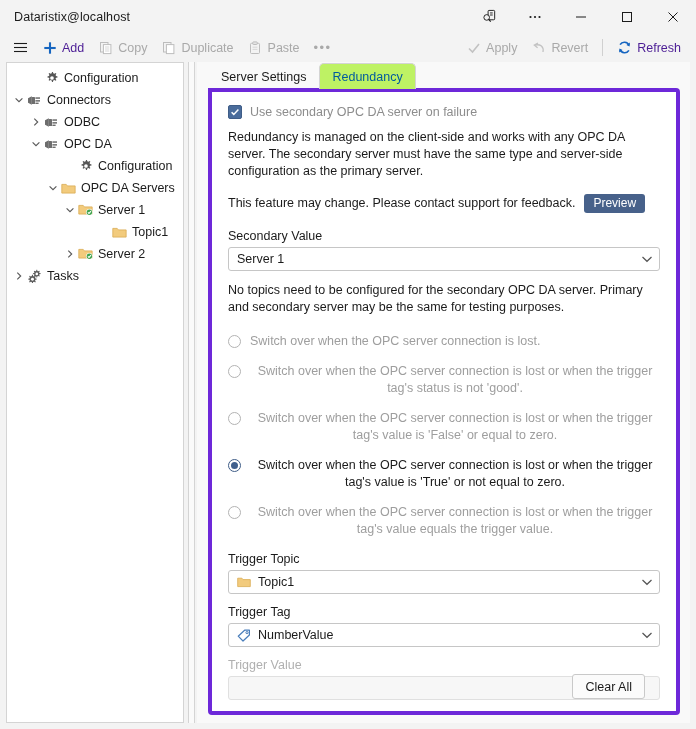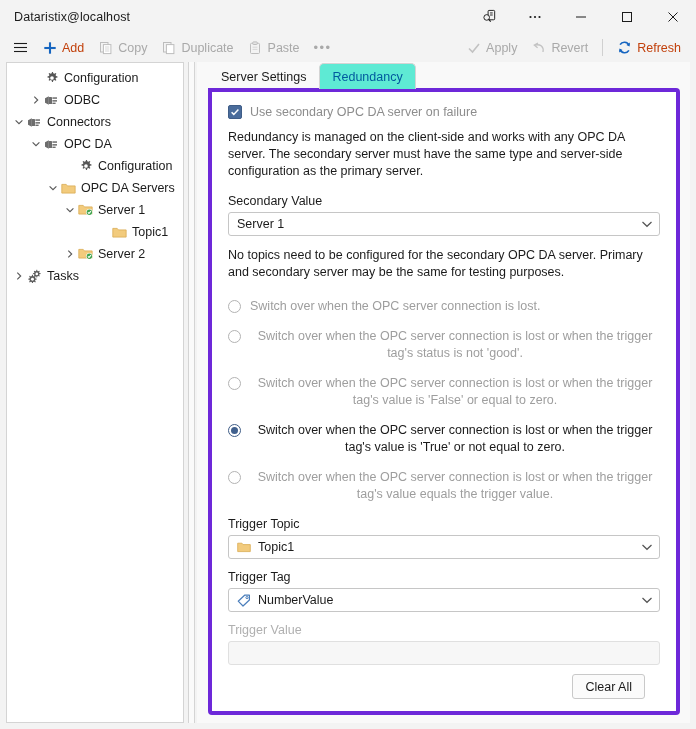--- a/index.html
+++ b/index.html
@@ -57,21 +57,21 @@
   .tb-item {
     display:flex;
     align-items:center;
     gap:5px;
     padding:3px 7px;
     border-radius:3px;
     cursor:default;
     white-space:nowrap;
     font-size:12.5px;
   }
-  .tb-item.enabled { color:#c2410c; }
+  .tb-item.enabled { color:#4c1d95; }
   .tb-item.disabled { color:#a9a9a9; }
   .tb-ico { width:15px; height:15px; display:flex; align-items:center; justify-content:center; flex:0 0 auto;}
   .tb-spacer { flex:1 1 auto; }
   .tb-sep {
     width:1px; height:17px;
     background:#d0d0d0;
     margin:0 7px;
   }
   .dots { letter-spacing:1.4px; font-size:13px; }
 
@@ -157,21 +157,21 @@
     font-size:12.5px;
     cursor:default;
     border:1px solid transparent;
     border-bottom:none;
     border-radius:5px 5px 0 0;
     color:#1b1b1b;
     background:transparent;
     position:relative;
   }
   .tab.active {
-    background:#5eead4;
+    background:#bef264;
     border-color:#d4d4d4;
     color:#005a9e;
   }
   .tab-panel {
     position:absolute;
     left:11px; right:10px;
     top:26px; bottom:8px;
     background:#ffffff;
     border:4px solid #6d28d9;
     border-radius:0 4px 4px 4px;
@@ -451,53 +451,53 @@
         <div class="tnode" style="padding-left: 22px;">
           <span class="chev empty"></span>
           <span class="tico">
             <svg width="14" height="14" viewBox="0 0 16 16">
               <path d="M8,1 l1.1,0 0.35,1.7 1.3,0.55 1.45,-0.95 0.8,0.8 -0.95,1.45 0.55,1.3 1.7,0.35 0,1.1 -1.7,0.35 -0.55,1.3 0.95,1.45 -0.8,0.8 -1.45,-0.95 -1.3,0.55 -0.35,1.7 -1.1,0 -0.35,-1.7 -1.3,-0.55 -1.45,0.95 -0.8,-0.8 0.95,-1.45 -0.55,-1.3 -1.7,-0.35 0,-1.1 1.7,-0.35 0.55,-1.3 -0.95,-1.45 0.8,-0.8 1.45,0.95 1.3,-0.55 z" fill="#575757"></path>
               <circle cx="8" cy="8" r="2.1" fill="#ffffff"></circle>
             </svg>
           </span>
           <span>Configuration</span>
         </div>
-        <div class="tnode" style="padding-left: 22px;">
+        <div class="tnode" style="padding-left: 5px;">
           <span class="chev">
             <svg width="10" height="10" viewBox="0 0 10 10">
-              <polyline points="3.3,1.6 6.7,5 3.3,8.4" fill="none" stroke="#5a5a5a" stroke-width="1.15"></polyline>
+              <polyline points="1.6,3.3 5,6.7 8.4,3.3" fill="none" stroke="#5a5a5a" stroke-width="1.15"></polyline>
             </svg>
           </span>
           <span class="tico">
             <svg width="15" height="13" viewBox="0 0 15 13">
               <path d="M1,4.2 l3.8,-1.9 v8.4 l-3.8,-1.9 z" fill="#6d6d6d"></path>
               <rect x="4.8" y="3.0" width="3.2" height="7" rx="0.6" fill="#6d6d6d"></rect>
               <rect x="8.4" y="3.3" width="4.6" height="1.5" fill="#6d6d6d"></rect>
               <rect x="8.4" y="6.1" width="4.6" height="1.5" fill="#6d6d6d"></rect>
               <rect x="8.4" y="8.6" width="3.2" height="1.4" fill="#6d6d6d"></rect>
             </svg>
           </span>
-          <span>ODBC</span>
-        </div>
-        <div class="tnode" style="padding-left: 5px;">
+          <span>Connectors</span>
+        </div>
+        <div class="tnode" style="padding-left: 22px;">
           <span class="chev">
             <svg width="10" height="10" viewBox="0 0 10 10">
-              <polyline points="1.6,3.3 5,6.7 8.4,3.3" fill="none" stroke="#5a5a5a" stroke-width="1.15"></polyline>
+              <polyline points="3.3,1.6 6.7,5 3.3,8.4" fill="none" stroke="#5a5a5a" stroke-width="1.15"></polyline>
             </svg>
           </span>
           <span class="tico">
             <svg width="15" height="13" viewBox="0 0 15 13">
               <path d="M1,4.2 l3.8,-1.9 v8.4 l-3.8,-1.9 z" fill="#6d6d6d"></path>
               <rect x="4.8" y="3.0" width="3.2" height="7" rx="0.6" fill="#6d6d6d"></rect>
               <rect x="8.4" y="3.3" width="4.6" height="1.5" fill="#6d6d6d"></rect>
               <rect x="8.4" y="6.1" width="4.6" height="1.5" fill="#6d6d6d"></rect>
               <rect x="8.4" y="8.6" width="3.2" height="1.4" fill="#6d6d6d"></rect>
             </svg>
           </span>
-          <span>Connectors</span>
+          <span>ODBC</span>
         </div>
         <div class="tnode" style="padding-left: 22px;">
           <span class="chev">
             <svg width="10" height="10" viewBox="0 0 10 10">
               <polyline points="1.6,3.3 5,6.7 8.4,3.3" fill="none" stroke="#5a5a5a" stroke-width="1.15"></polyline>
             </svg>
           </span>
           <span class="tico">
             <svg width="15" height="13" viewBox="0 0 15 13">
               <path d="M1,4.2 l3.8,-1.9 v8.4 l-3.8,-1.9 z" fill="#6d6d6d"></path>
@@ -612,20 +612,24 @@
           <span class="cbox">
             <svg width="10" height="10" viewBox="0 0 10 10">
               <polyline points="1.6,5.2 3.8,7.4 8.4,2.6" fill="none" stroke="#ffffff" stroke-width="1.5"></polyline>
             </svg>
           </span>
           <span class="cb-label">Use secondary OPC DA server on failure</span>
         </div>
 
         <p class="para">Redundancy is managed on the client-side and works with any OPC DA server. The secondary server must have the same type and server-side configuration as the primary server.</p>
 
+        <div class="feature-line">
+          <span class="para tight" style="margin:0;">This feature may change. Please contact support for feedback.</span>
+          <span class="badge">Preview</span>
+        </div>
 
         <div class="flabel">Secondary Value</div>
         <div class="combo">
           <span class="cval">Server 1</span>
           <span class="carat">
             <svg width="12" height="8" viewBox="0 0 12 8">
                 <polyline points="1.5,2 6,6.3 10.5,2" fill="none" stroke="#555" stroke-width="1.2"></polyline>
               </svg>
           </span>
         </div>

